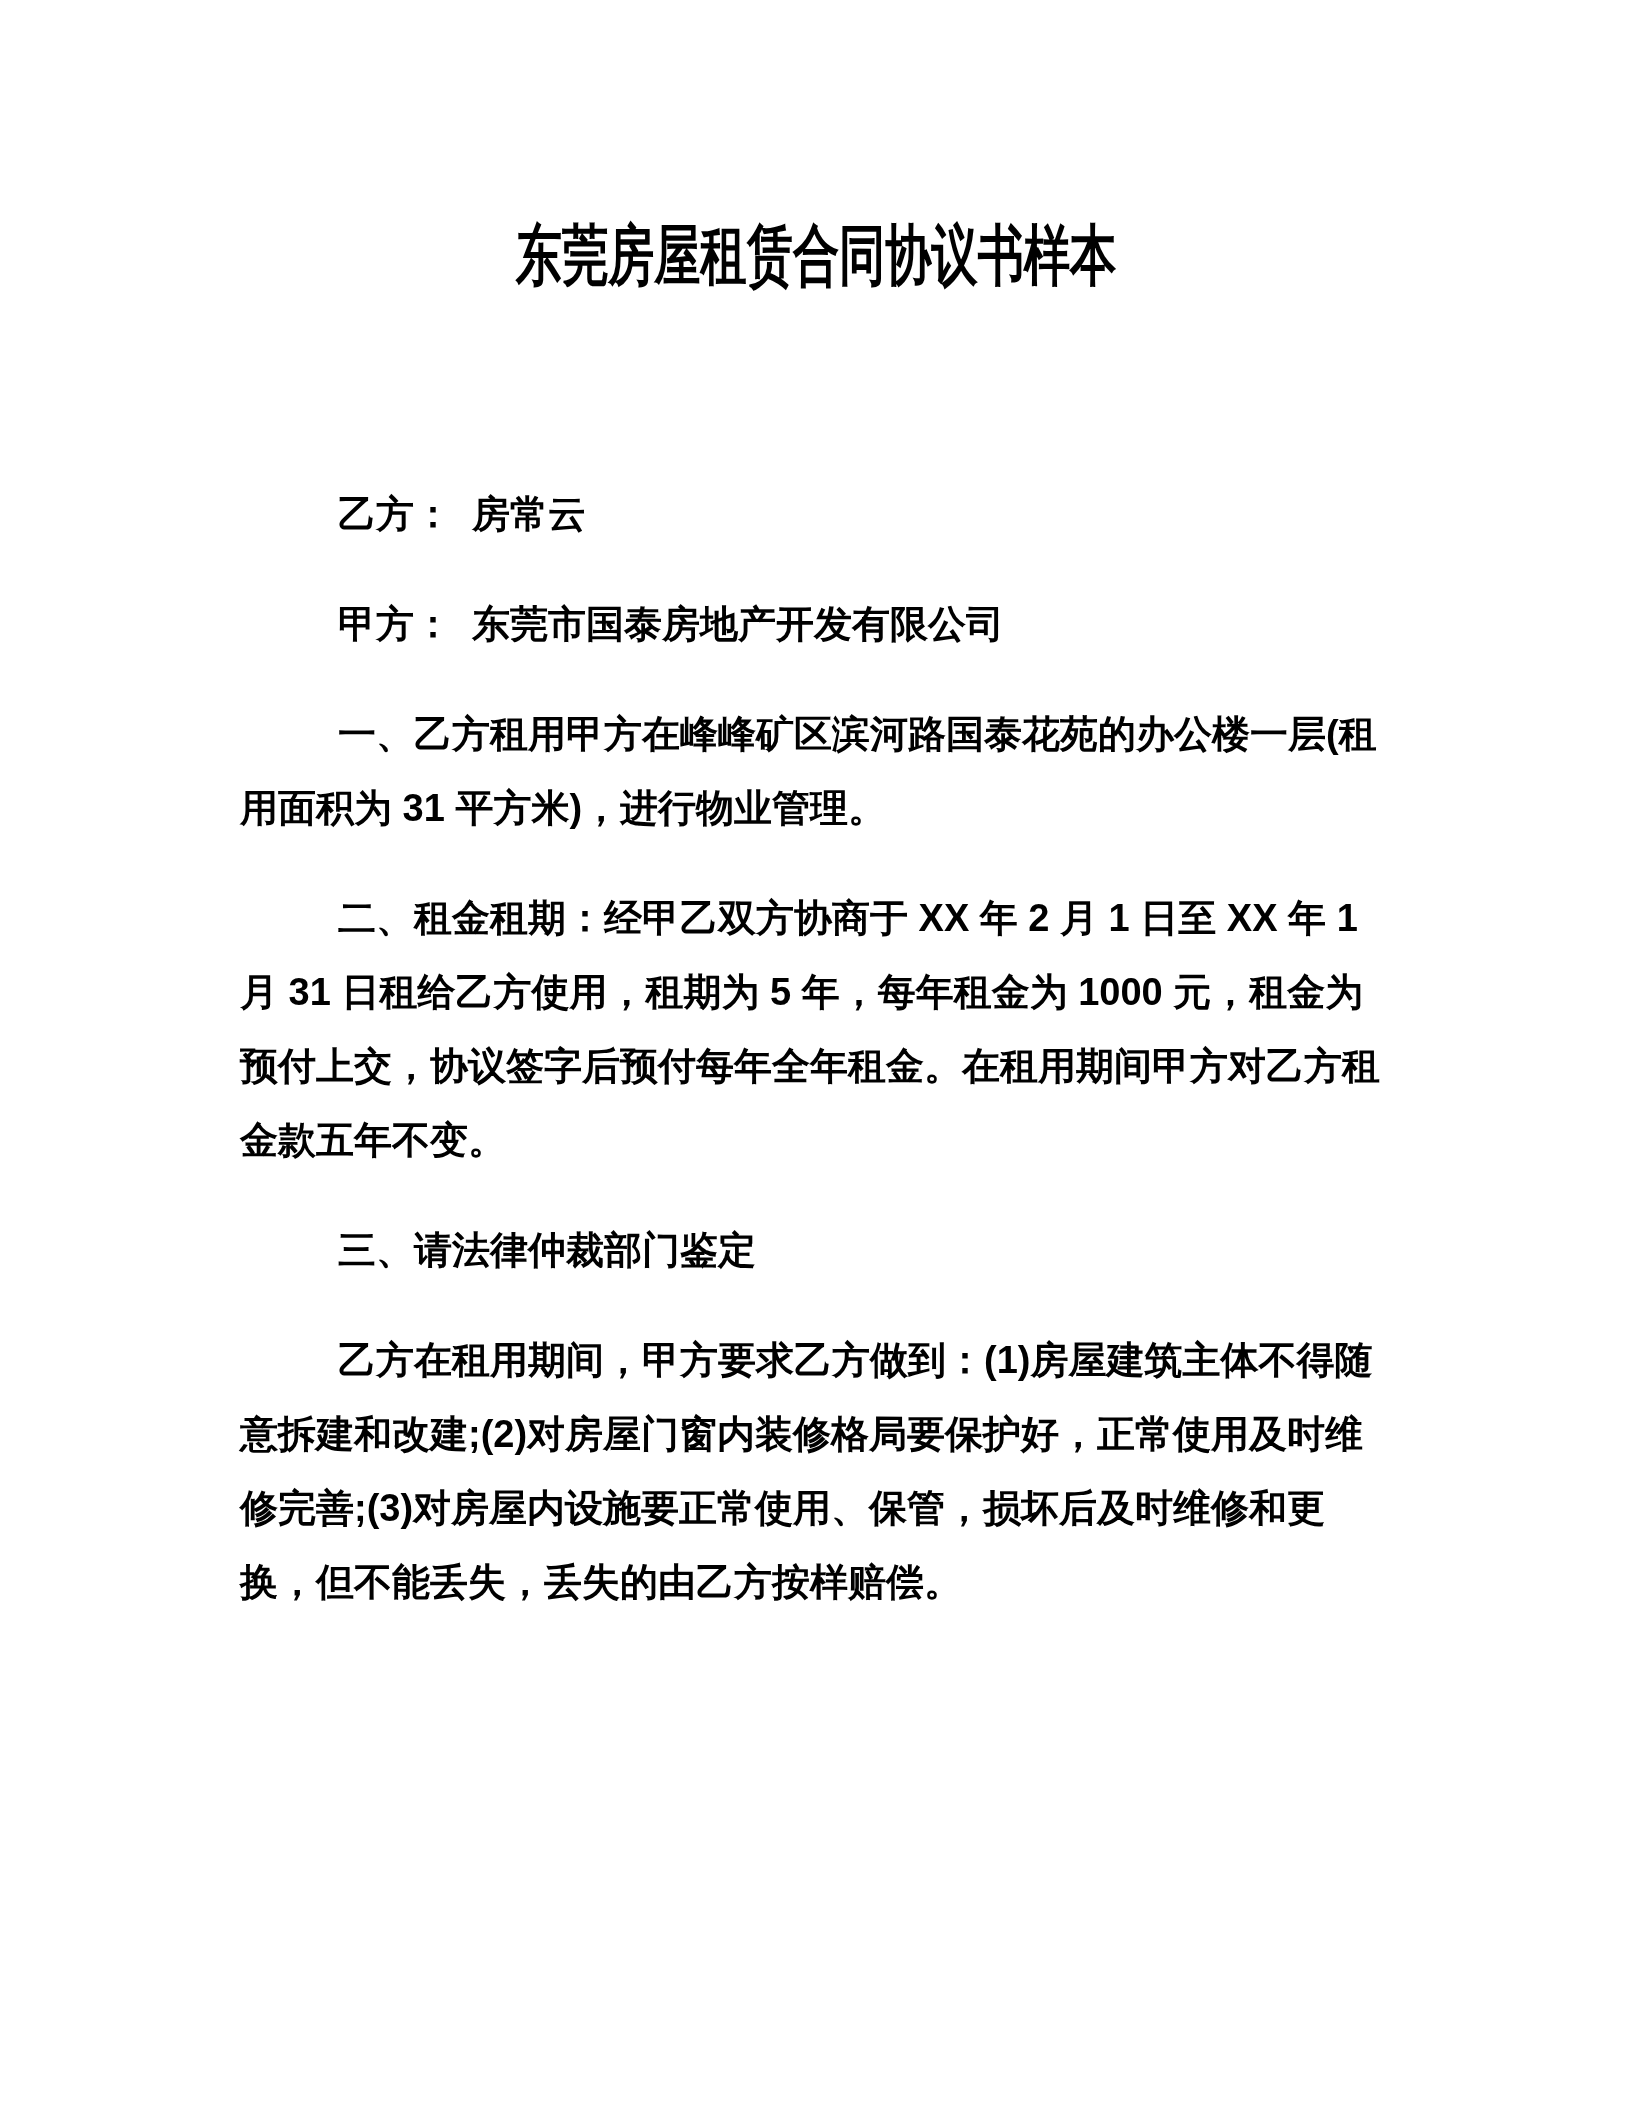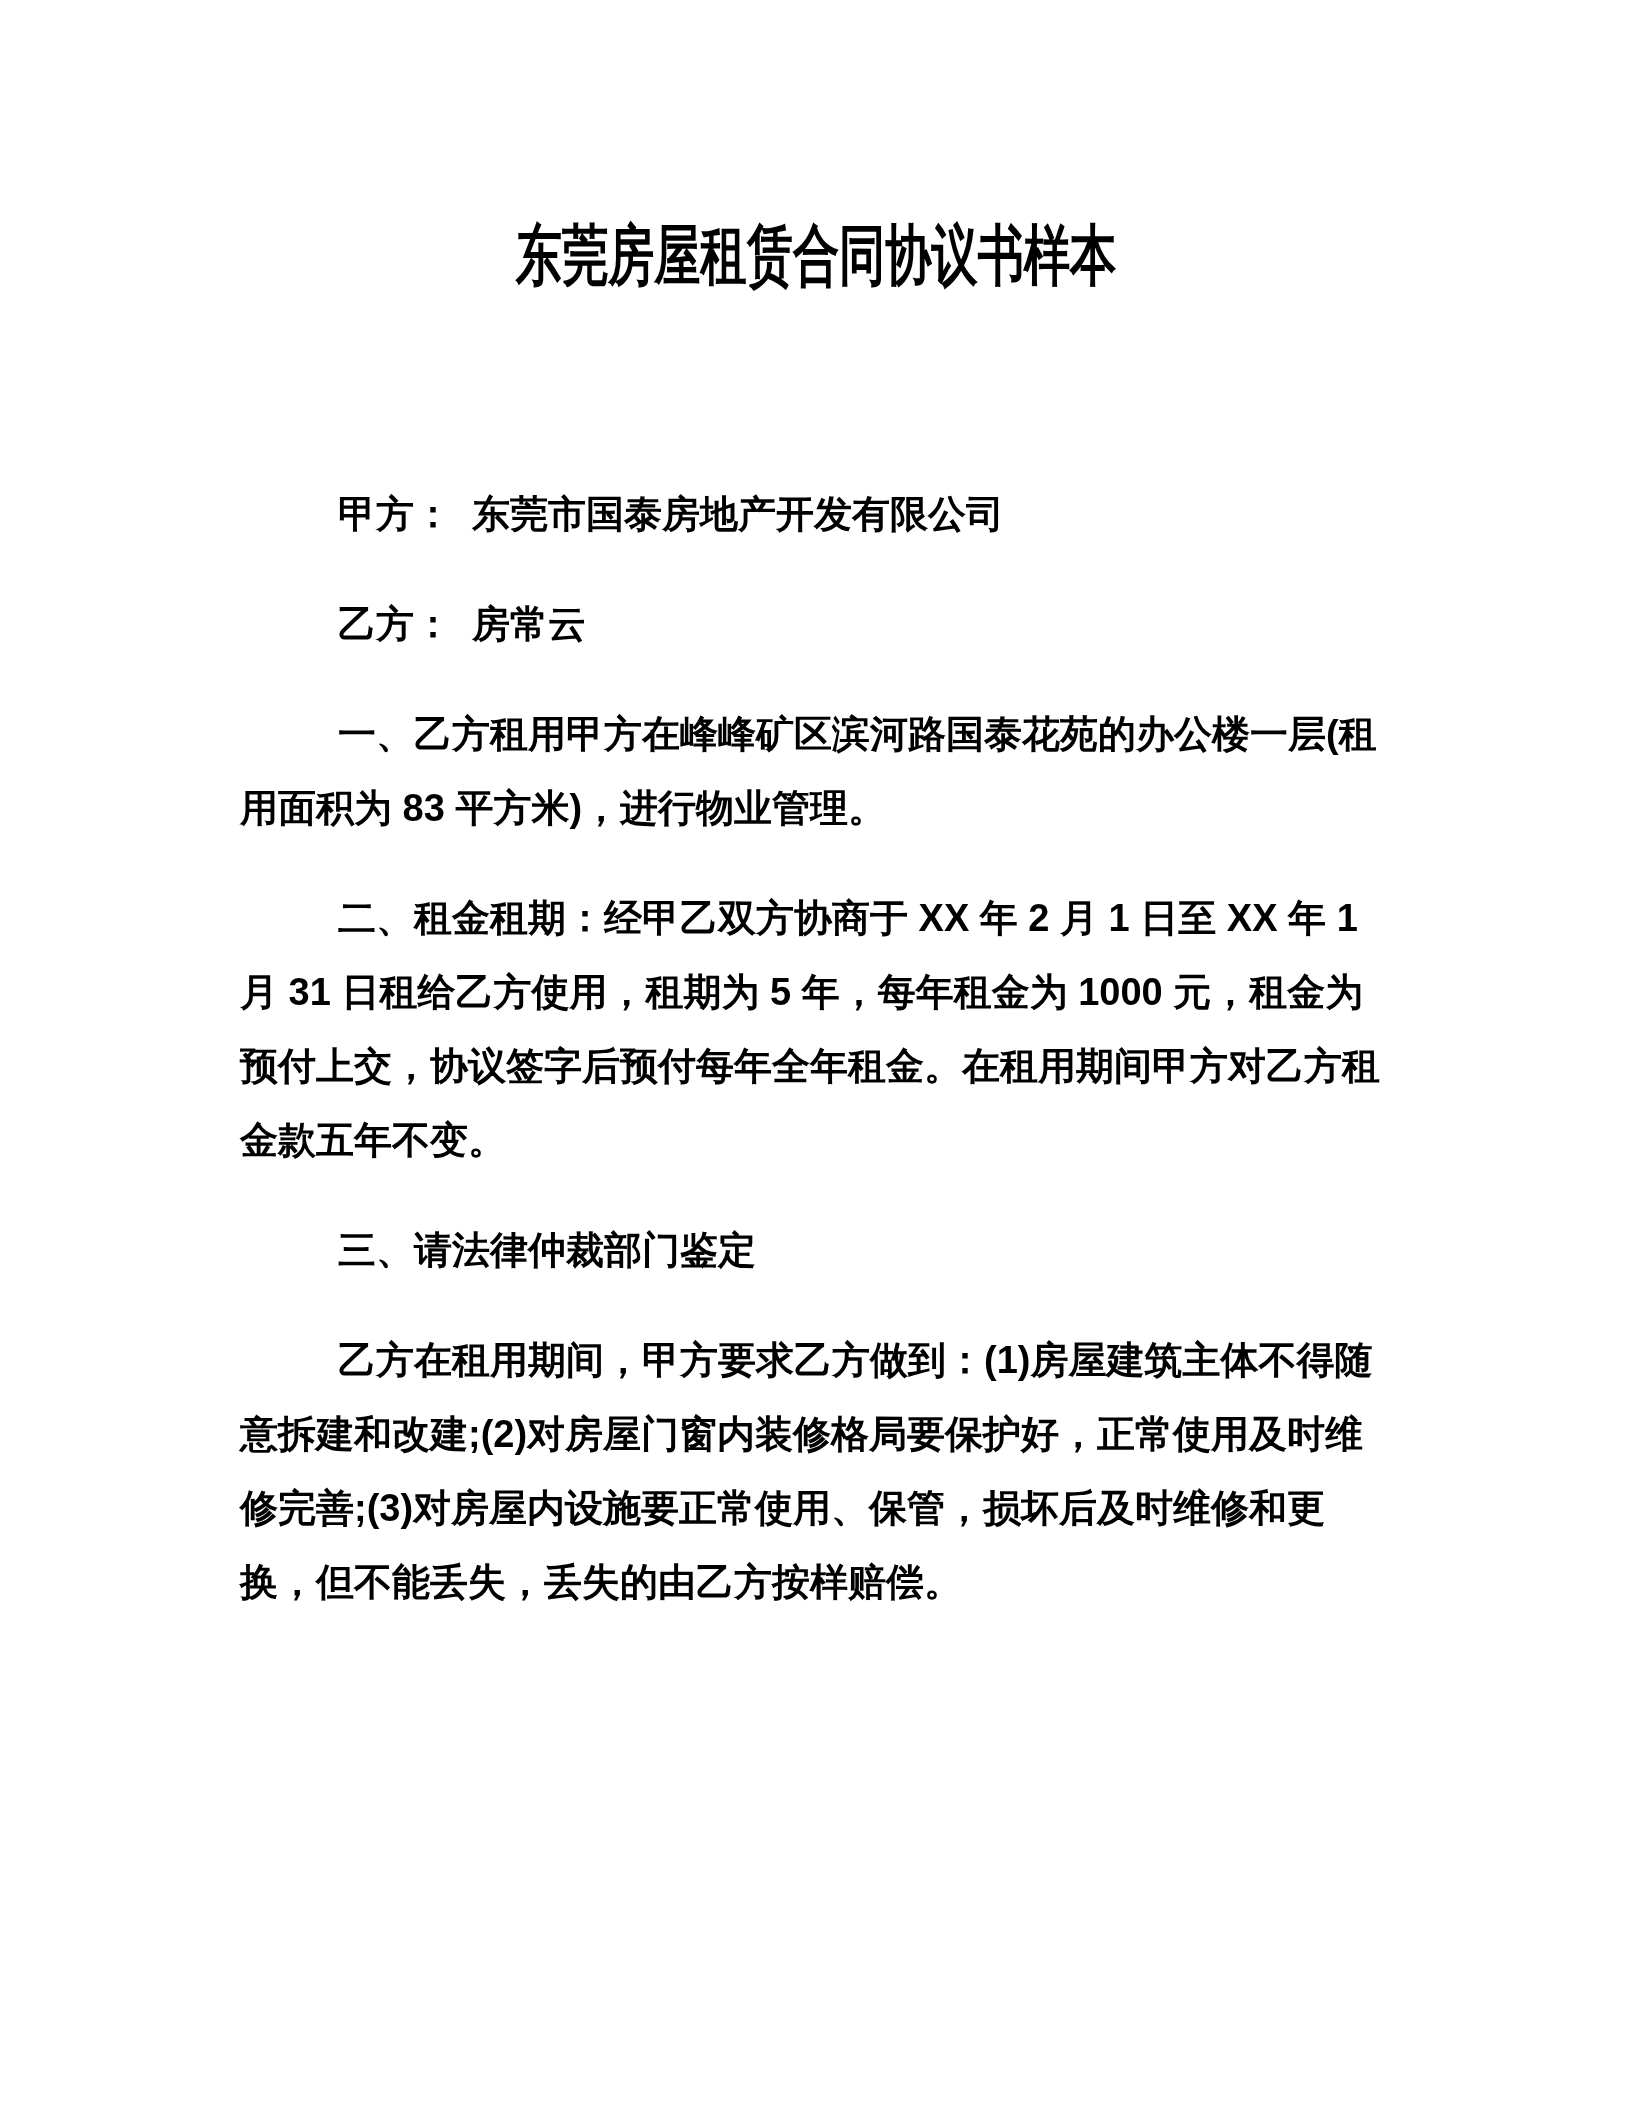--- a/index.html
+++ b/index.html
@@ -45,25 +45,25 @@
     margin-left: 20px;
   }
 </style>
 </head>
 <body>
 
 <div class="doc-page">
 
   <h1 class="doc-title">东莞房屋租赁合同协议书样本</h1>
 
+  <p class="body-para"><span>乙方：</span><span class="party-name">房常云</span></p>
+
   <p class="body-para"><span>甲方：</span><span class="party-name">东莞市国泰房地产开发有限公司</span></p>
 
-  <p class="body-para"><span>乙方：</span><span class="party-name">房常云</span></p>
-
-  <p class="body-para">一、乙方租用甲方在峰峰矿区滨河路国泰花苑的办公楼一层(租用面积为 83 平方米)，进行物业管理。</p>
+  <p class="body-para">一、乙方租用甲方在峰峰矿区滨河路国泰花苑的办公楼一层(租用面积为 31 平方米)，进行物业管理。</p>
 
   <p class="body-para">二、租金租期：经甲乙双方协商于 XX 年 2 月 1 日至 XX 年 1 月 31 日租给乙方使用，租期为 5 年，每年租金为 1000 元，租金为预付上交，协议签字后预付每年全年租金。在租用期间甲方对乙方租金款五年不变。</p>
 
   <p class="body-para">三、请法律仲裁部门鉴定</p>
 
   <p class="body-para">乙方在租用期间，甲方要求乙方做到：(1)房屋建筑主体不得随意拆建和改建;(2)对房屋门窗内装修格局要保护好，正常使用及时维修完善;(3)对房屋内设施要正常使用、保管，损坏后及时维修和更换，但不能丢失，丢失的由乙方按样赔偿。</p>
 
 
 </div>
 

